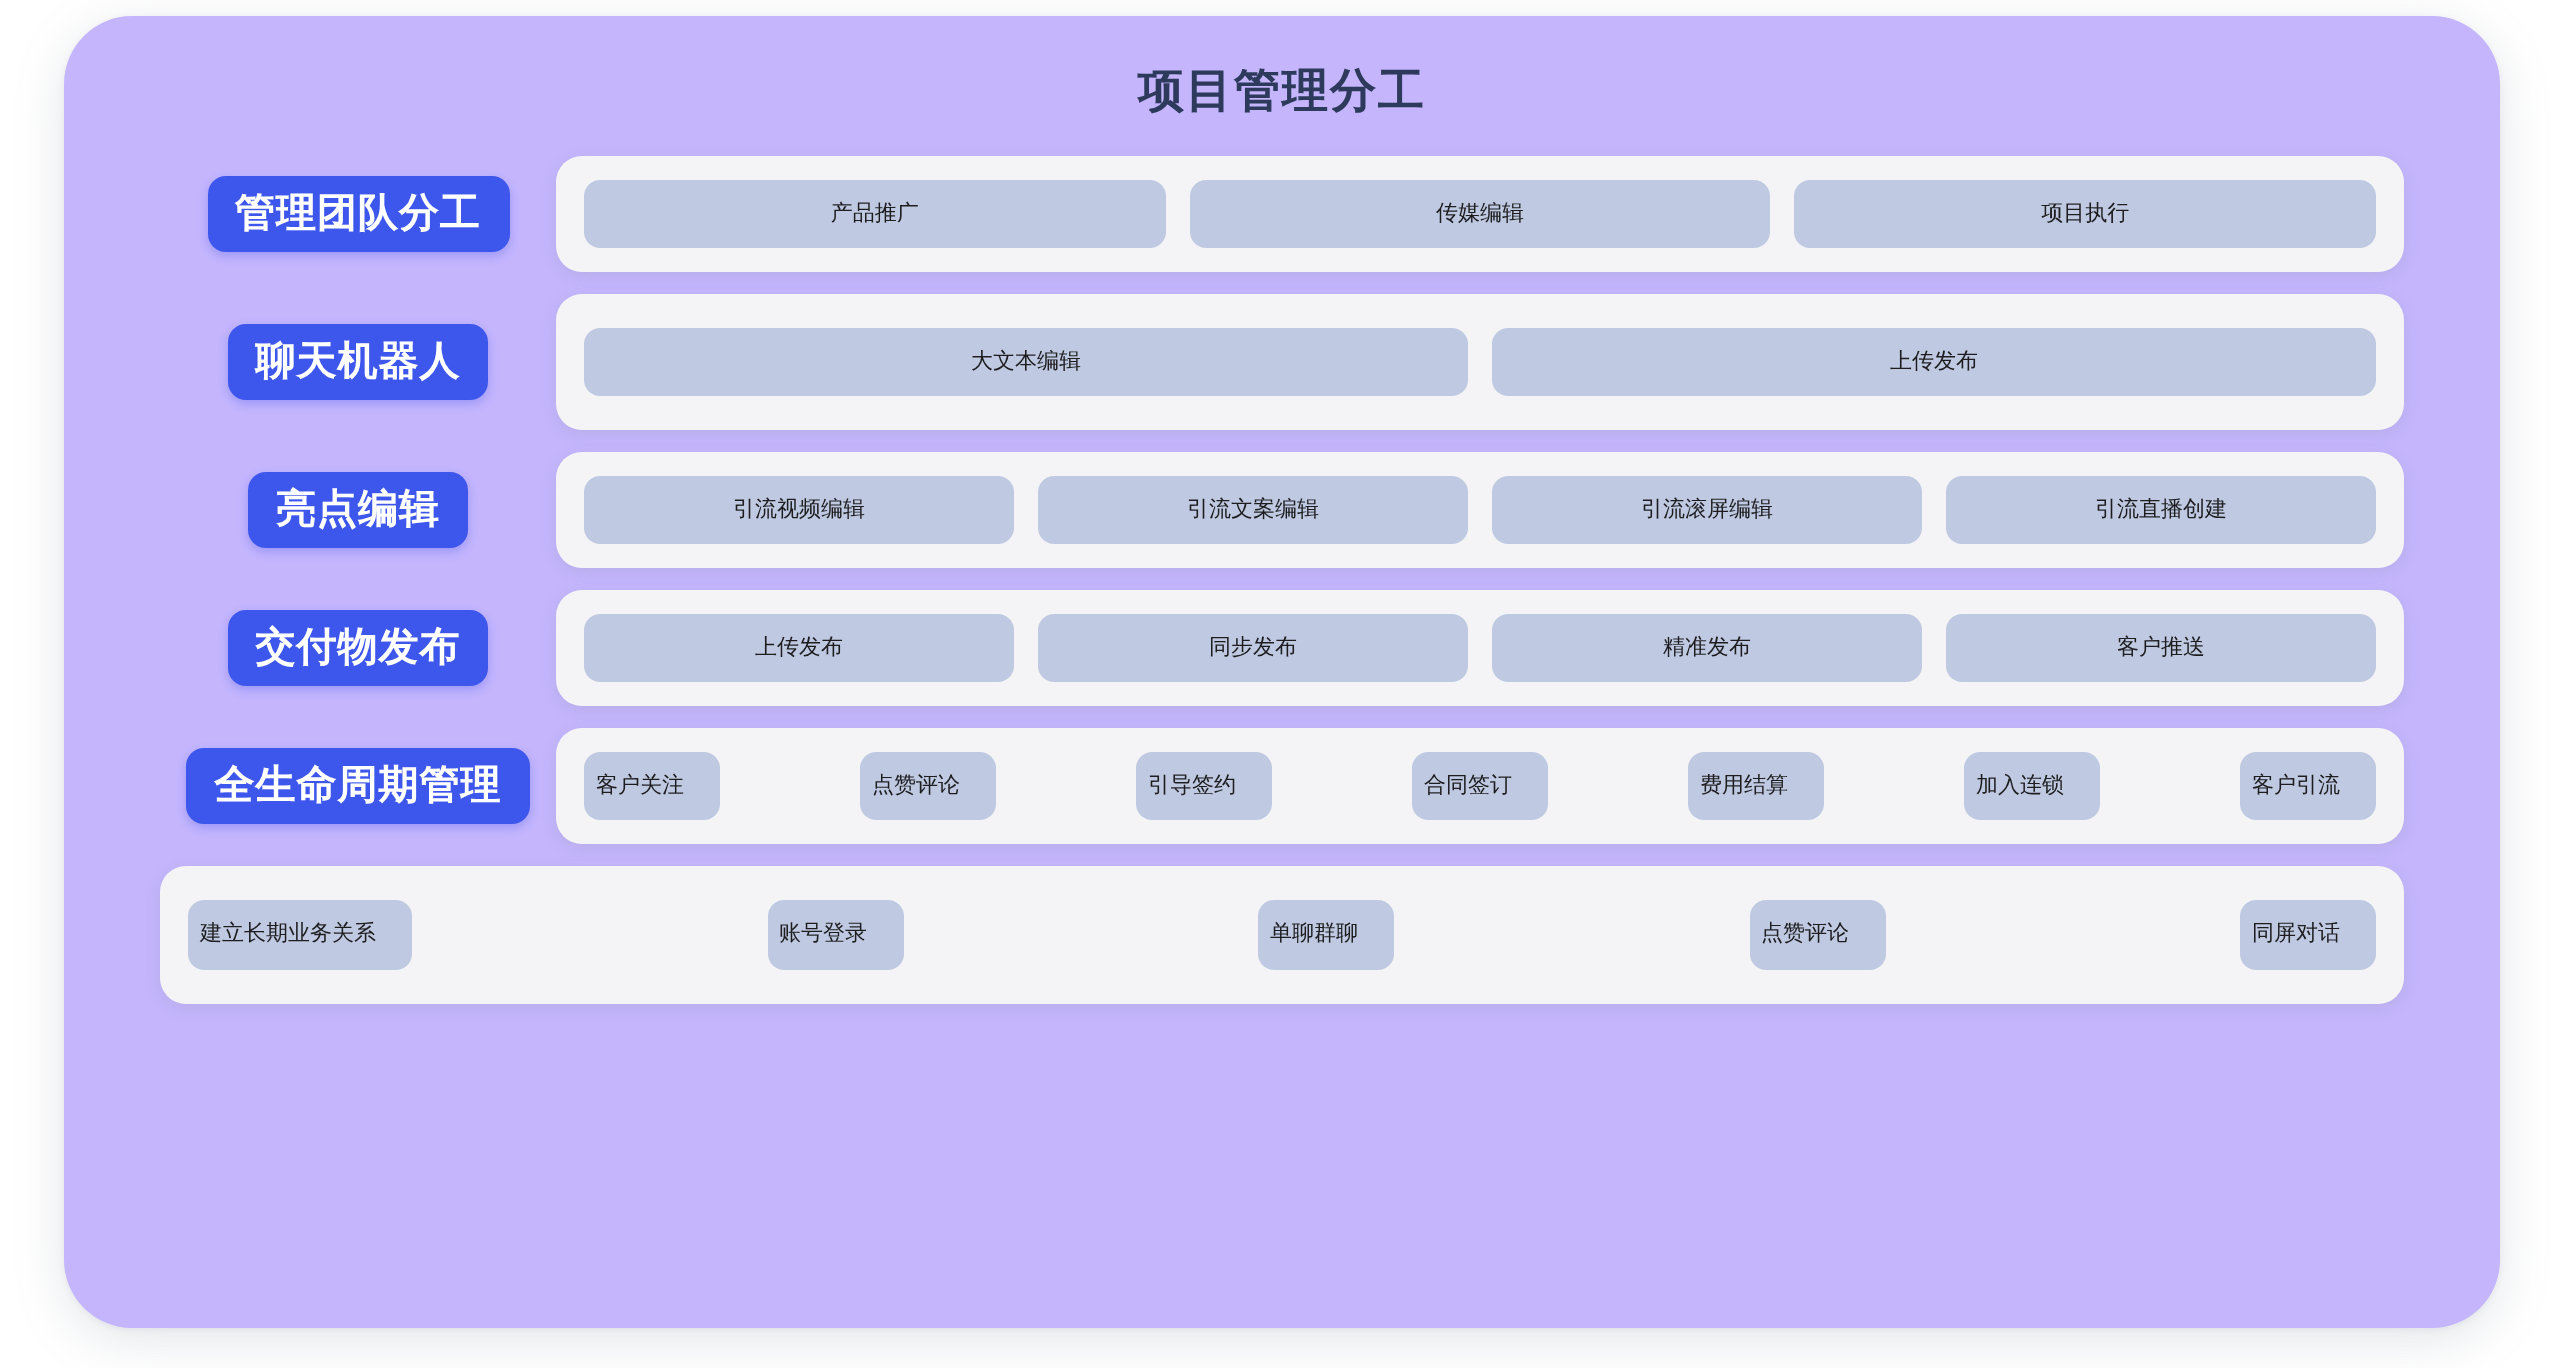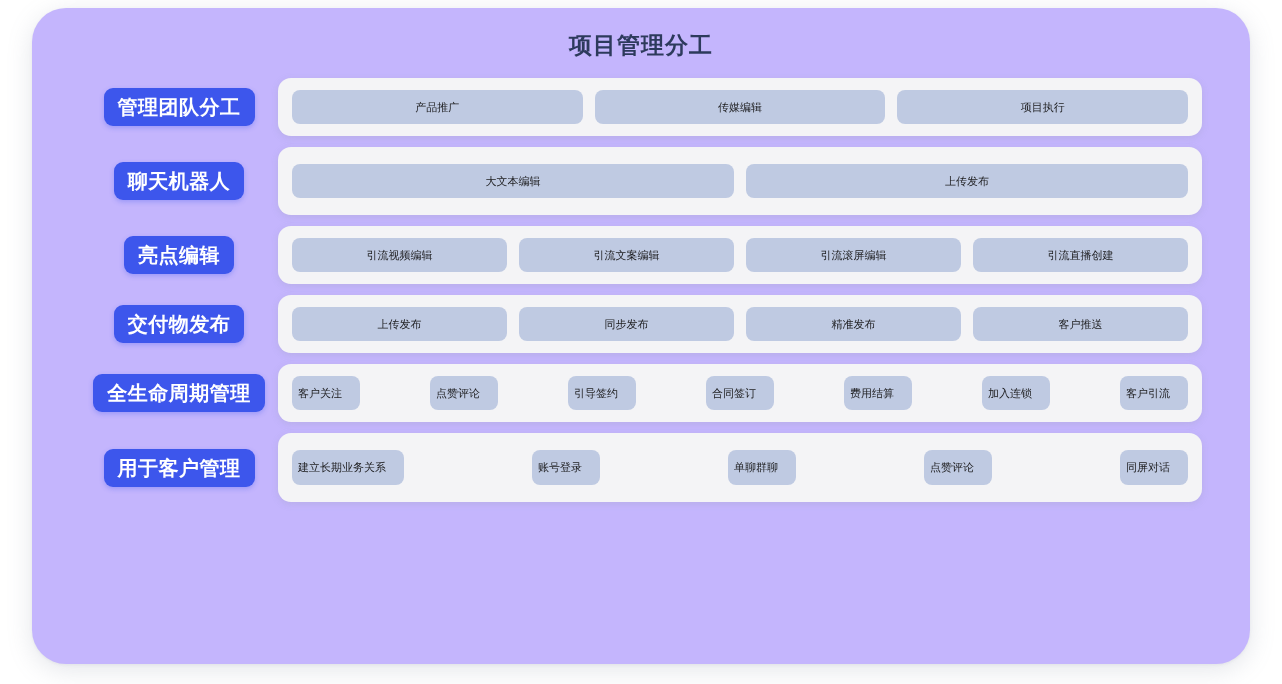--- a/index.html
+++ b/index.html
@@ -165,23 +165,20 @@
             <div class="chip compact">客户关注</div>
             <div class="chip compact">点赞评论</div>
             <div class="chip compact">引导签约</div>
             <div class="chip compact">合同签订</div>
             <div class="chip compact">费用结算</div>
             <div class="chip compact">加入连锁</div>
             <div class="chip compact">客户引流</div>
           </div>
         </div>
         <div class="row">
-          <div class="row-label-wrap">
-            <div class="row-label">用于客户管理</div>
-          </div>
           <div class="row-panel spread tall">
             <div class="chip compact">建立长期业务关系</div>
             <div class="chip compact">账号登录</div>
             <div class="chip compact">单聊群聊</div>
             <div class="chip compact">点赞评论</div>
             <div class="chip compact">同屏对话</div>
           </div>
         </div>
       </div>
   </div>

